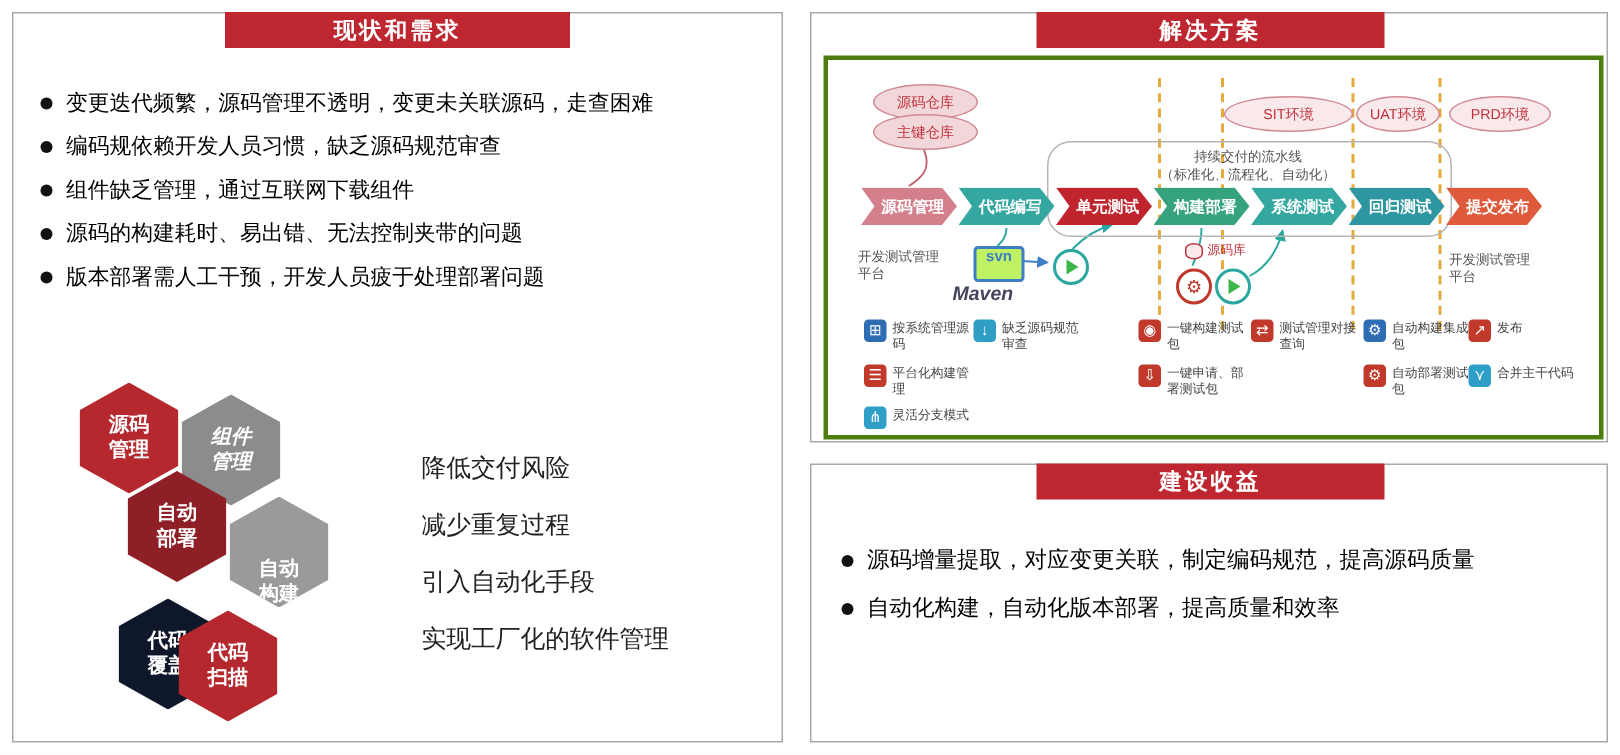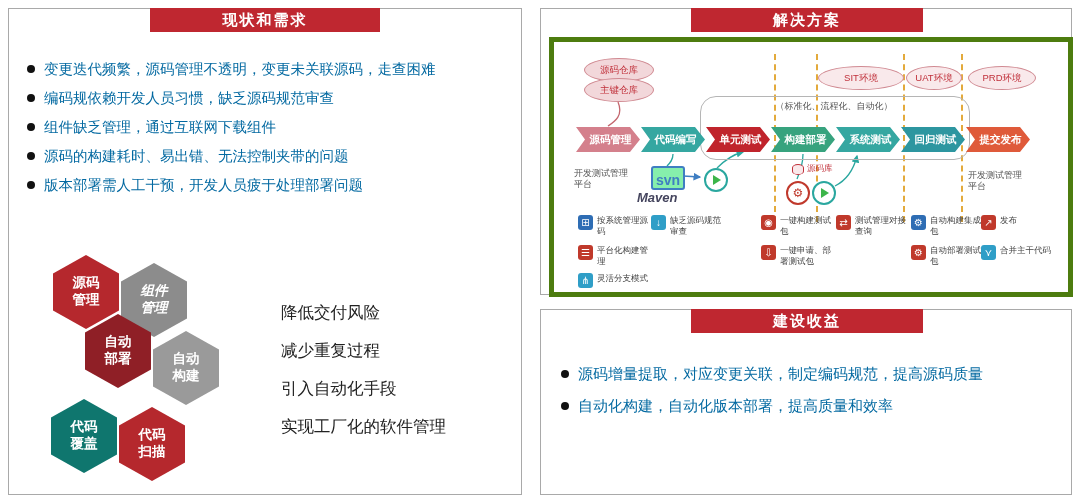--- a/index.html
+++ b/index.html
@@ -10,37 +10,37 @@
   .ribbon{position:absolute;top:-1px;height:24px;background:#bf2730;color:#fff;
           display:flex;align-items:center;justify-content:center;
           font-weight:bold;font-size:15px;letter-spacing:2px;}
   .left-panel{left:8px;top:8px;width:514px;height:487px;}
   .sol-panel{left:540px;top:8px;width:532px;height:287px;}
   .ben-panel{left:540px;top:309px;width:532px;height:186px;}
   .left-panel .ribbon{left:141px;width:230px;}
   .sol-panel .ribbon,.ben-panel .ribbon{left:150px;width:232px;}
 
   ul.bullets{position:absolute;left:18px;top:46px;margin:0;padding:0;list-style:none;}
-  ul.bullets li{display:flex;gap:9px;font-size:14.5px;color:#0369a1;line-height:29px;}
+  ul.bullets li{display:flex;gap:9px;font-size:14.5px;color:#000000;line-height:29px;}
   ul.bullets .dot{width:8px;height:8px;border-radius:50%;background:#111;margin-top:10px;flex:none;}
 
   
   .hexwrap{position:absolute;left:34px;top:242px;width:240px;height:240px;}
   .hex{position:absolute;width:66px;height:74px;color:#fff;font-weight:bold;font-size:13.5px;
        display:flex;align-items:center;justify-content:center;text-align:center;
        clip-path:polygon(50% 0,100% 25%,100% 75%,50% 100%,0 75%,0 25%);}
   .hex span{width:2.3em;line-height:1.25;}
   .hx1{left:10px;top:4px;}  .hx2{left:78px;top:12px;font-style:italic;}
   .hx3{left:42px;top:63px;} .hx4{left:110px;top:80px;}
   .hx5{left:8px;top:148px;} .hx6{left:76px;top:156px;}
 
   .goals{position:absolute;left:272px;top:284px;font-size:16.5px;color:#222;line-height:38px;}
 
   
-  .diagram{position:absolute;left:8px;top:28px;width:514px;height:250px;border:5px solid #4d7c0f;
+  .diagram{position:absolute;left:8px;top:28px;width:514px;height:250px;border:3px solid #4d7c0f;
            background:#fff;overflow:hidden;}
   .vline{position:absolute;top:12px;height:168px;width:0;border-left:2px dashed #e3aa3c;}
   .vl1{left:220px;} .vl2{left:262px;} .vl3{left:349px;} .vl4{left:407px;}
   .ellipse{position:absolute;height:22px;border:1px solid #d08a92;border-radius:50%;
            background:#f9e9eb;color:#c0303a;font-size:9.5px;
            display:flex;align-items:center;justify-content:center;white-space:nowrap;}
   .repo{background:#f2d7da;}
   .repo1{left:30px;top:16px;width:68px;}
   .repo2{left:30px;top:36px;width:68px;}
   .env-sit{left:264px;top:24px;width:84px;}
@@ -52,22 +52,22 @@
   .pipetitle{position:absolute;left:146px;top:58px;width:268px;text-align:center;
              font-size:9px;color:#555;line-height:12px;}
   .stages{position:absolute;left:22px;top:85px;display:flex;gap:1px;}
   .stage{width:64px;height:25px;color:#fff;font-size:10.5px;font-weight:bold;
          display:flex;align-items:center;justify-content:center;box-sizing:border-box;
          padding-left:5px;clip-path:polygon(0 0,54px 0,100% 50%,54px 100%,0 100%,9px 50%);}
 
   .platform{position:absolute;width:56px;font-size:9px;color:#555;line-height:11px;}
   .pl{left:20px;top:126px;} .pr{left:414px;top:128px;}
   .svnbox{position:absolute;left:97px;top:124px;width:30px;height:20px;border:2px solid #3f7ec2;
-          border-radius:3px;color:#3f7ec2;font-weight:bold;font-size:14px;background:#86efac;
-          display:flex;align-items:flex-end;justify-content:center;}
+          border-radius:3px;color:#3f7ec2;font-weight:bold;font-size:10px;background:#bef264;
+          display:flex;align-items:flex-start;justify-content:center;}
   .maven{position:absolute;left:83px;top:148px;font-size:13px;font-weight:bold;
          font-style:italic;color:#45455e;}
   .circ{position:absolute;width:20px;height:20px;border-radius:50%;background:#fff;
         display:flex;align-items:center;justify-content:center;}
   .playcircle{border:2px solid #2aa79f;}
   .play-tri{width:0;height:0;border-left:8px solid #3cb54a;border-top:5px solid transparent;
             border-bottom:5px solid transparent;margin-left:2px;}
   .gearcircle{border:2px solid #c0392c;color:#c0392c;font-size:12px;}
   .p1{left:150px;top:126px;} .g1{left:232px;top:139px;} .p2{left:258px;top:139px;}
   .srclib{position:absolute;left:238px;top:121px;display:flex;align-items:center;gap:3px;
@@ -124,24 +124,24 @@
     <div class="hexwrap">
       <div class="hex hx1" style="background: rgb(181, 40, 45);">
           <span>源码管理</span>
         </div>
       <div class="hex hx2" style="background: rgb(140, 140, 140);">
           <span>组件管理</span>
         </div>
       <div class="hex hx3" style="background: rgb(143, 31, 38);">
           <span>自动部署</span>
         </div>
-      <div class="hex hx4" style="background: rgb(154, 154, 154);">
+      <div class="hex hx4" style="background: rgb(154, 154, 154); align-items: flex-end;">
           <span>自动构建</span>
         </div>
-      <div class="hex hx5" style="background: #0f766e;">
+      <div class="hex hx5" style="background: #0f172a; margin-left: 28px;">
           <span>代码覆盖</span>
         </div>
       <div class="hex hx6" style="background: rgb(181, 40, 45);">
           <span>代码扫描</span>
         </div>
     </div>
     <div class="goals">
       <div>降低交付风险</div>
       <div>减少重复过程</div>
       <div>引入自动化手段</div>
@@ -189,20 +189,21 @@
         </div>
       <div class="ellipse env-uat">
           <span>UAT环境</span>
         </div>
       <div class="ellipse env-prd">
           <span>PRD环境</span>
         </div>
 
       <div class="pipebox"></div>
       <div class="pipetitle">
+        <div>持续交付的流水线</div>
         <div>（标准化、流程化、自动化）</div>
       </div>
 
       <div class="stages">
         <div class="stage" style="background: rgb(212, 128, 140);">
             <span>源码管理</span>
           </div>
         <div class="stage" style="background: rgb(53, 167, 161);">
             <span>代码编写</span>
           </div>

